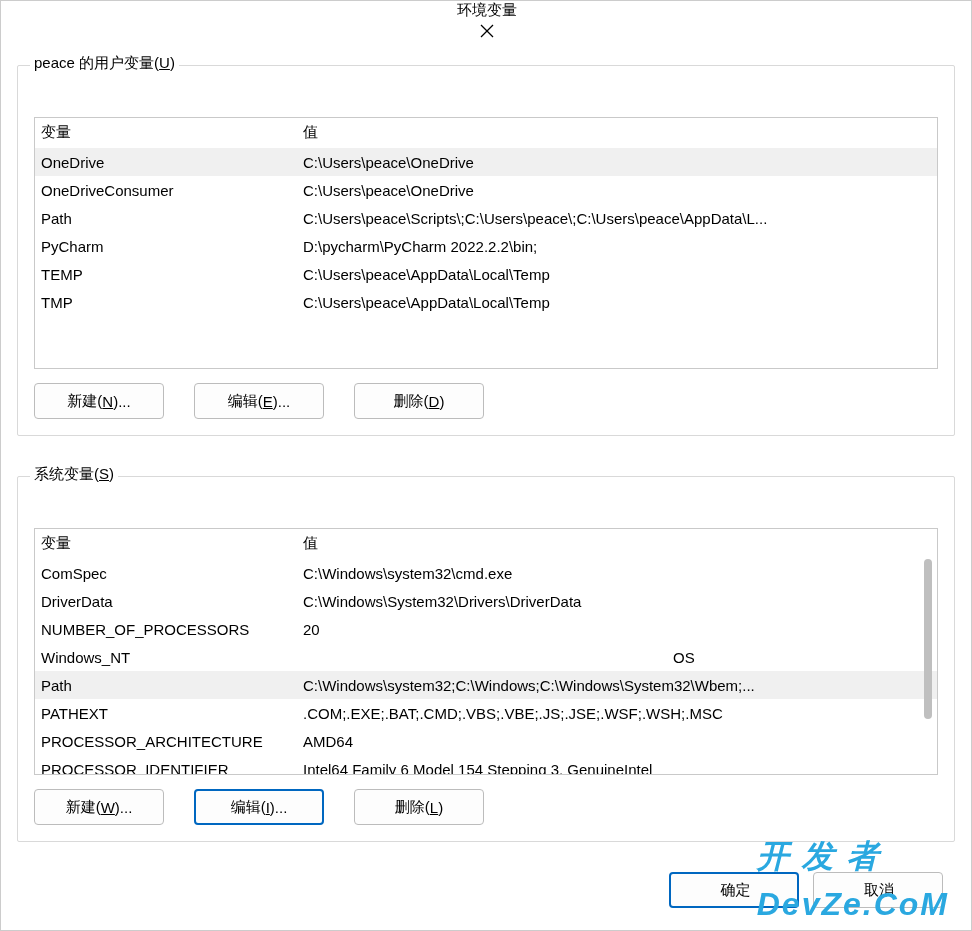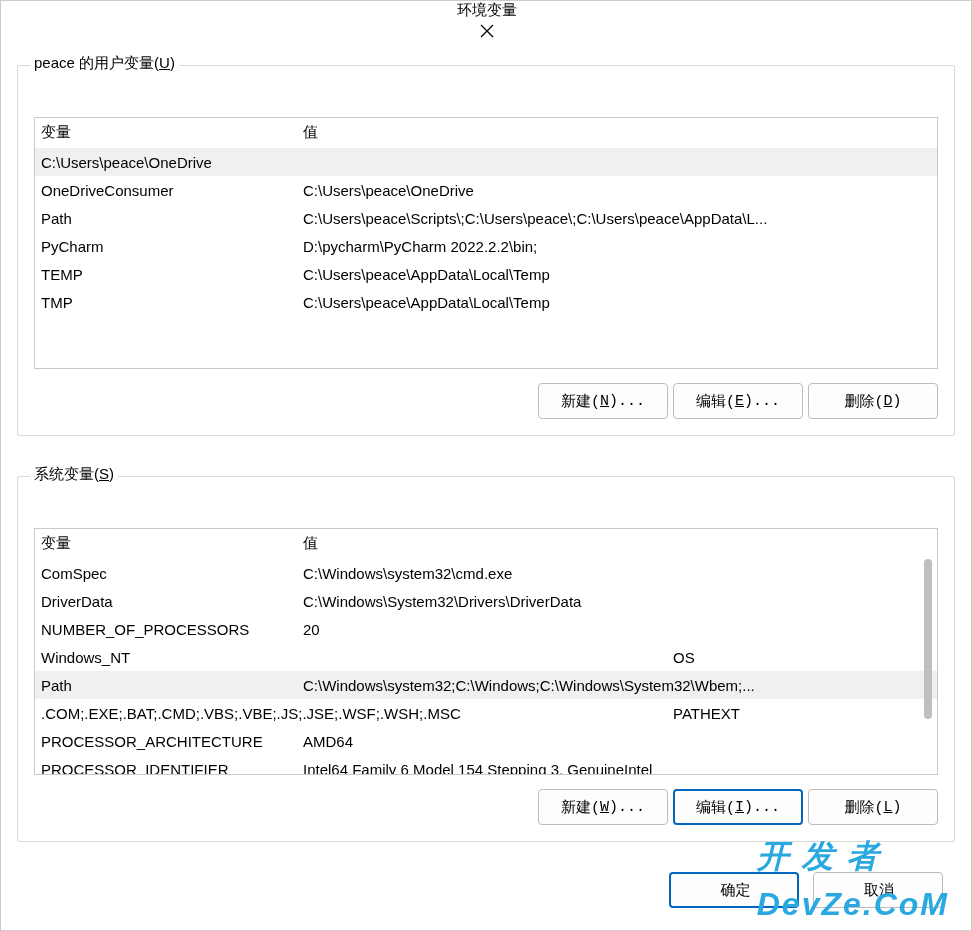--- a/index.html
+++ b/index.html
@@ -118,24 +118,23 @@
     position: absolute;
     top: 0;
     width: 8px;
     left: 3px;
     height: 160px;
     background: #bfbfbf;
     border-radius: 4px;
   }
   .btn-row {
     display: flex;
-    justify-content: flex-end;
-    gap: 5px;
+    justify-content: flex-start;
+    gap: 30px;
     margin-top: 14px;
-    font-family: Liberation Mono, monospace;
   }
   .btn {
     min-width: 130px;
     height: 36px;
     background: #fdfdfd;
     border: 1px solid #bcbcbc;
     border-radius: 4px;
     display: flex;
     align-items: center;
     justify-content: center;
@@ -195,20 +194,21 @@
       </div>
 
       <div class="table-wrap">
         <div class="table-inner">
           <div class="thead">
             <div class="cell col-name">变量</div>
             <div class="cell col-val">值</div>
           </div>
           <div id="user-rows">
               <div class="trow sel">
+                <div class="cell col-name">OneDrive</div>
                 <div class="cell col-val">C:\Users\peace\OneDrive</div>
               </div>
               <div class="trow">
                 <div class="cell col-name">OneDriveConsumer</div>
                 <div class="cell col-val">C:\Users\peace\OneDrive</div>
               </div>
               <div class="trow">
                 <div class="cell col-name">Path</div>
                 <div class="cell col-val">C:\Users\peace\Scripts\;C:\Users\peace\;C:\Users\peace\AppData\L...</div>
               </div>
@@ -273,22 +273,22 @@
               </div>
               <div class="trow">
                 <div class="cell col-val">Windows_NT</div>
                 <div class="cell col-name">OS</div>
               </div>
               <div class="trow sel">
                 <div class="cell col-name">Path</div>
                 <div class="cell col-val">C:\Windows\system32;C:\Windows;C:\Windows\System32\Wbem;...</div>
               </div>
               <div class="trow">
+                <div class="cell col-name">PATHEXT</div>
                 <div class="cell col-val">.COM;.EXE;.BAT;.CMD;.VBS;.VBE;.JS;.JSE;.WSF;.WSH;.MSC</div>
-                <div class="cell col-name">PATHEXT</div>
               </div>
               <div class="trow">
                 <div class="cell col-name">PROCESSOR_ARCHITECTURE</div>
                 <div class="cell col-val">AMD64</div>
               </div>
               <div class="trow">
                 <div class="cell col-name">PROCESSOR_IDENTIFIER</div>
                 <div class="cell col-val">Intel64 Family 6 Model 154 Stepping 3, GenuineIntel</div>
               </div>
             </div>

